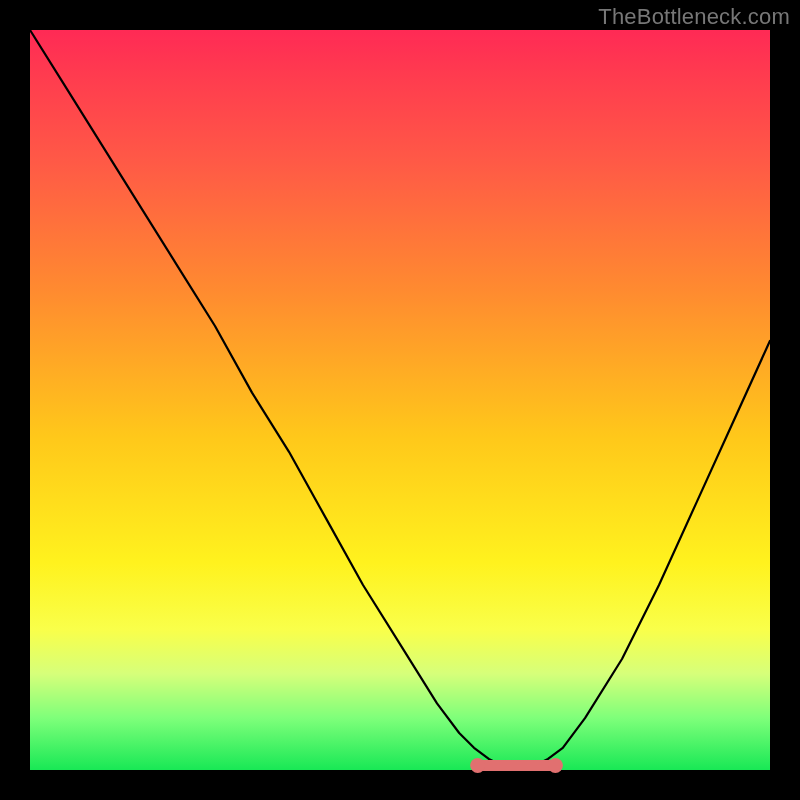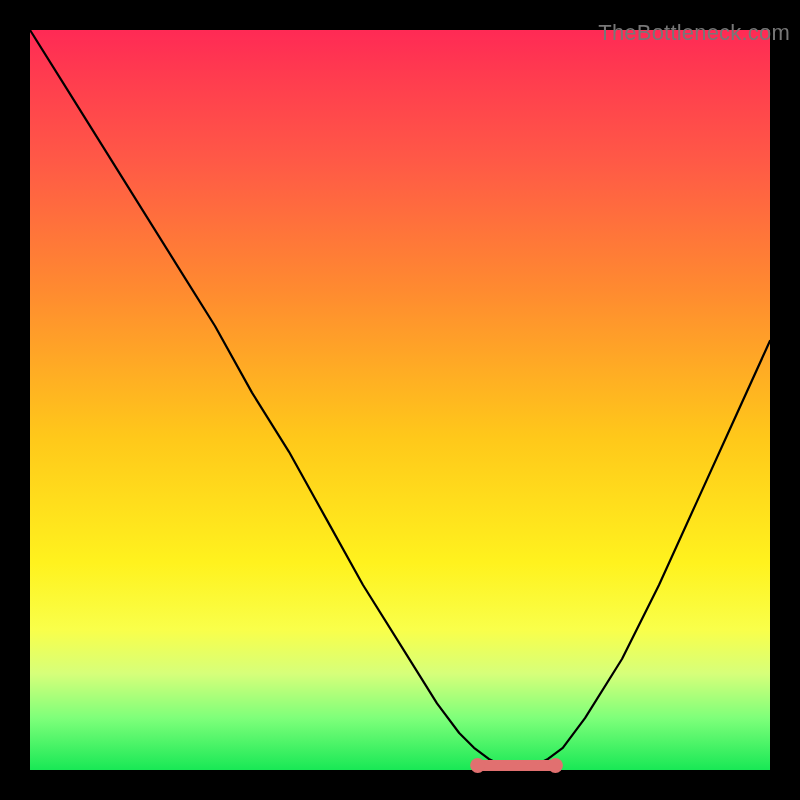--- a/index.html
+++ b/index.html
@@ -36,21 +36,21 @@
       #7eff7a 93%,
       #18e855 100%);
   }
   svg.chart-svg {
     position: absolute;
     left: 0;
     top: 0;
   }
   .watermark {
     position: absolute;
-    top: 20px;
+    top: 4px;
     right: 10px;
     color: #777;
     font-size: 22px;
     letter-spacing: 0.2px;
     user-select: none;
   }
 </style>
 </head>
 <body>
 

